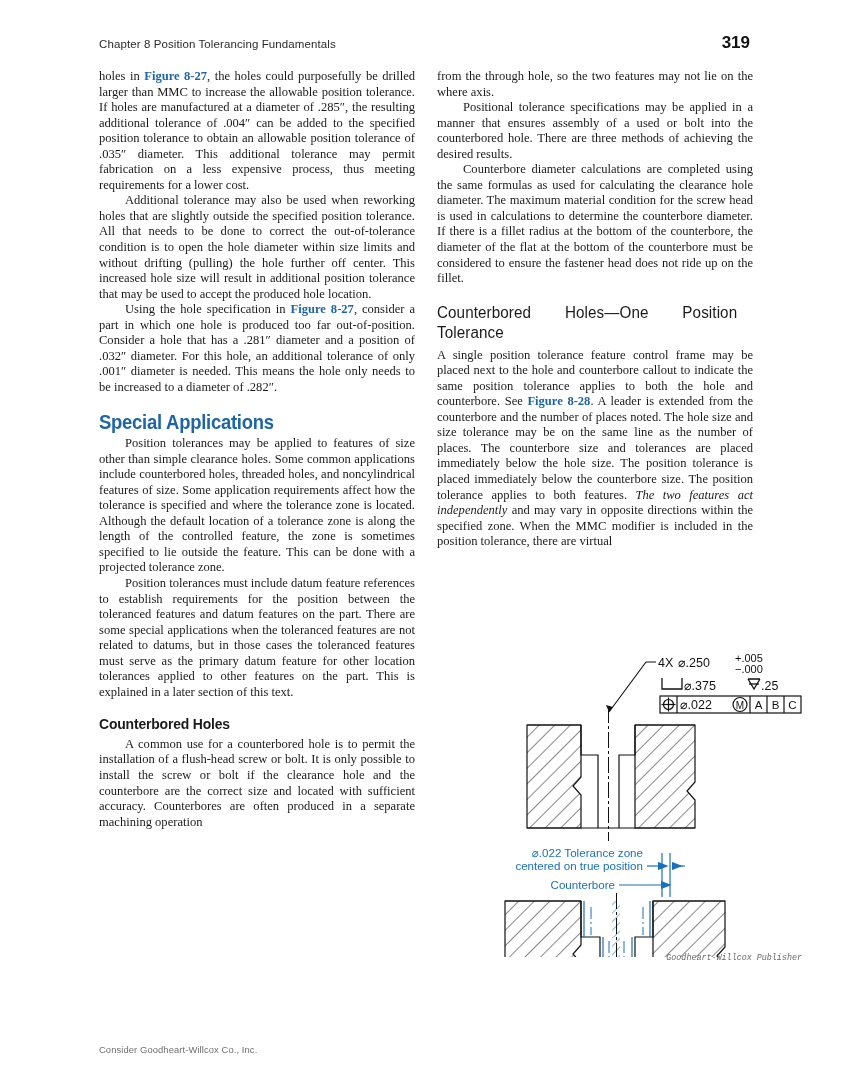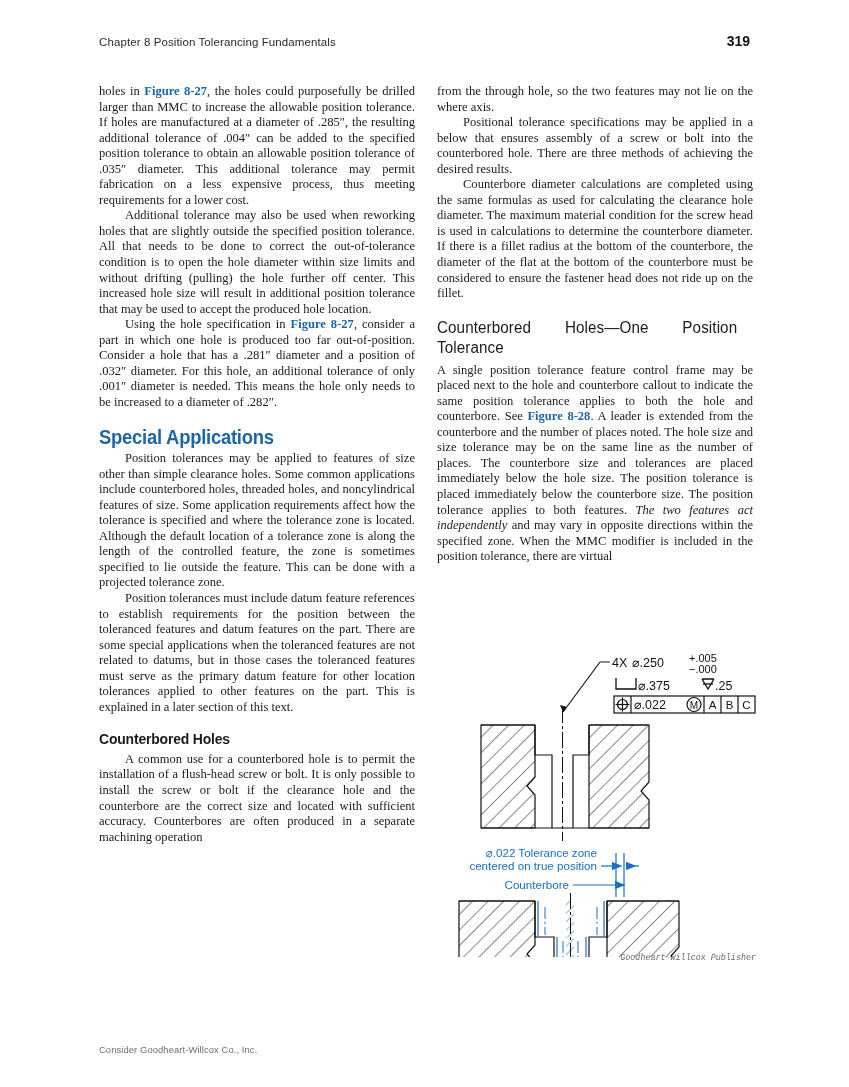--- a/index.html
+++ b/index.html
@@ -31,29 +31,29 @@
     align-items: baseline;
   }
   .rh-text {
     font-family: "Liberation Sans", sans-serif;
     font-size: 11.5px;
     letter-spacing: .1px;
     color: #2b2b2b;
   }
   .rh-page {
     font-family: "Liberation Sans", sans-serif;
-    font-size: 14px;
+    font-size: 17px;
     font-weight: bold;
     color: #111;
   }
 
   
   .col {
     position: absolute;
-    top: 84px;
+    top: 69px;
     width: 316px;
     font-size: 12.55px;
     line-height: 15.55px;
     text-align: justify;
     text-justify: inter-word;
     hyphens: none;
   }
   .col-left  { left: 99px; }
   .col-right { left: 437px; }
 
@@ -96,21 +96,21 @@
     font-weight: normal;
     font-size: 16px;
     letter-spacing: 0.1px;
     line-height: 20px;
     transform: scaleX(0.95);
   }
 
   
   .figure {
     position: absolute;
-    left: 417px;
+    left: 463px;
     top: 645px;
     width: 340px;
   }
   .fig-art {
     position: relative;
     width: 340px;
     height: 312px;
   }
   .fig-art svg { display: block; }
 
@@ -171,21 +171,21 @@
     <p>Position tolerances must include datum feature references to establish requirements for the position between the toleranced features and datum features on the part. There are some special applications when the toleranced features are not related to datums, but in those cases the toleranced features must serve as the primary datum feature for other location tolerances applied to other features on the part. This is explained in a later section of this text.</p>
 
     <h2 class="sub">Counterbored Holes</h2>
 
     <p>A common use for a counterbored hole is to permit the installation of a flush-head screw or bolt. It is only possible to install the screw or bolt if the clearance hole and the counterbore are the correct size and located with sufficient accuracy. Counterbores are often produced in a separate machining operation</p>
   </div>
 
   <div class="col col-right">
 
     <p class="noindent">from the through hole, so the two features may not lie on the where axis.</p>
-    <p>Positional tolerance specifications may be applied in a below that ensures assembly of a screw or bolt into the counterbored hole. There are three methods of achieving the desired results.</p>
+    <p>Positional tolerance specifications may be applied in a manner that ensures assembly of a used or bolt into the counterbored hole. There are three methods of achieving the desired results.</p>
     <p>Counterbore diameter calculations are completed using the same formulas as used for calculating the clearance hole diameter. The maximum material condition for the screw head is used in calculations to determine the counterbore diameter. If there is a fillet radius at the bottom of the counterbore, the diameter of the flat at the bottom of the counterbore must be considered to ensure the fastener head does not ride up on the fillet.</p>
 
     <h2 class="sub light">Counterbored Holes—One Position Tolerance</h2>
 
     <p class="noindent"><span> A single position tolerance feature control frame may be placed next to the hole and counterbore callout to indicate the same position tolerance applies to both the hole and counterbore. See </span><span class="fig-ref">Figure 8-28</span><span>. A leader is extended from the counterbore and the number of places noted. The hole size and size tolerance may be on the same line as the number of places. The counterbore size and tolerances are placed immediately below the hole size. The position tolerance is placed immediately below the counterbore size. The position tolerance applies to both features. </span><em class="it">The two features act independently</em><span> and may vary in opposite directions within the specified zone. When the MMC modifier is included in the position tolerance, there are virtual</span></p>
   </div>
 
   <div class="figure">
     <div class="fig-art">
       <svg width="340" height="312" viewBox="0 0 340 312" xmlns="http://www.w3.org/2000/svg">

